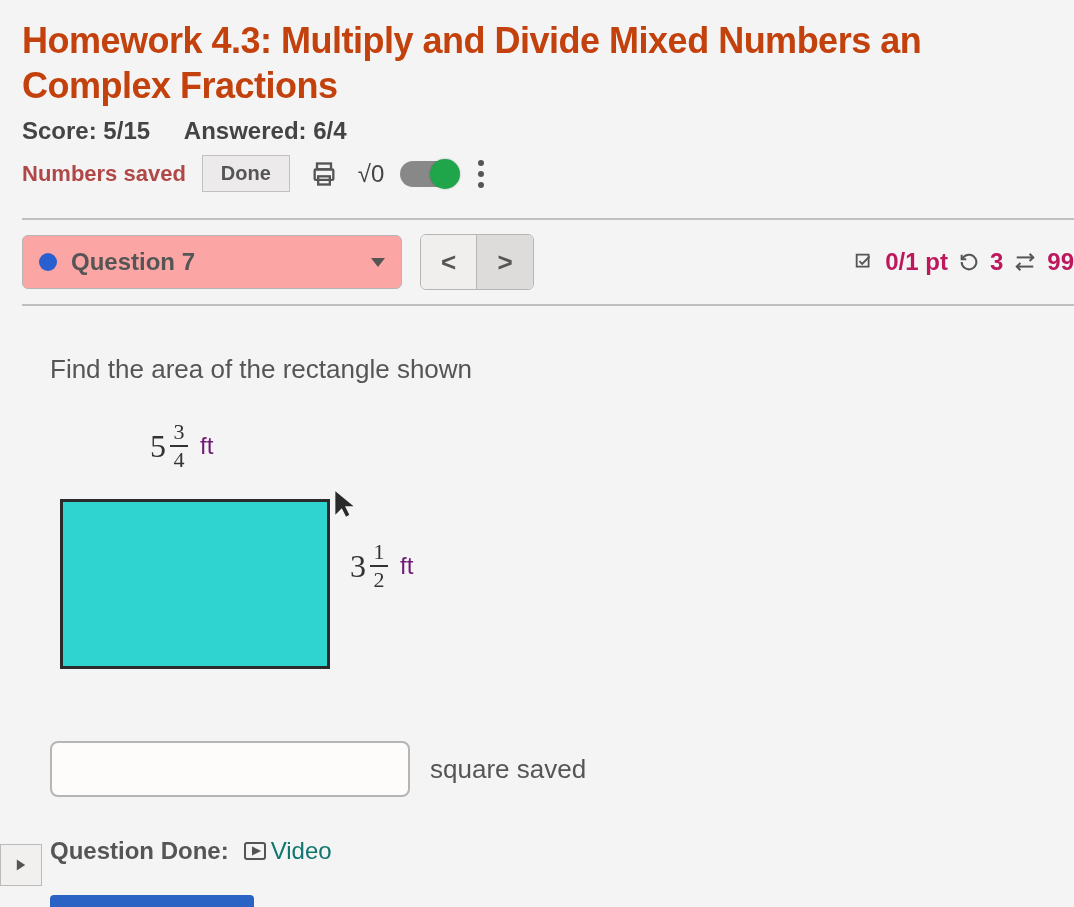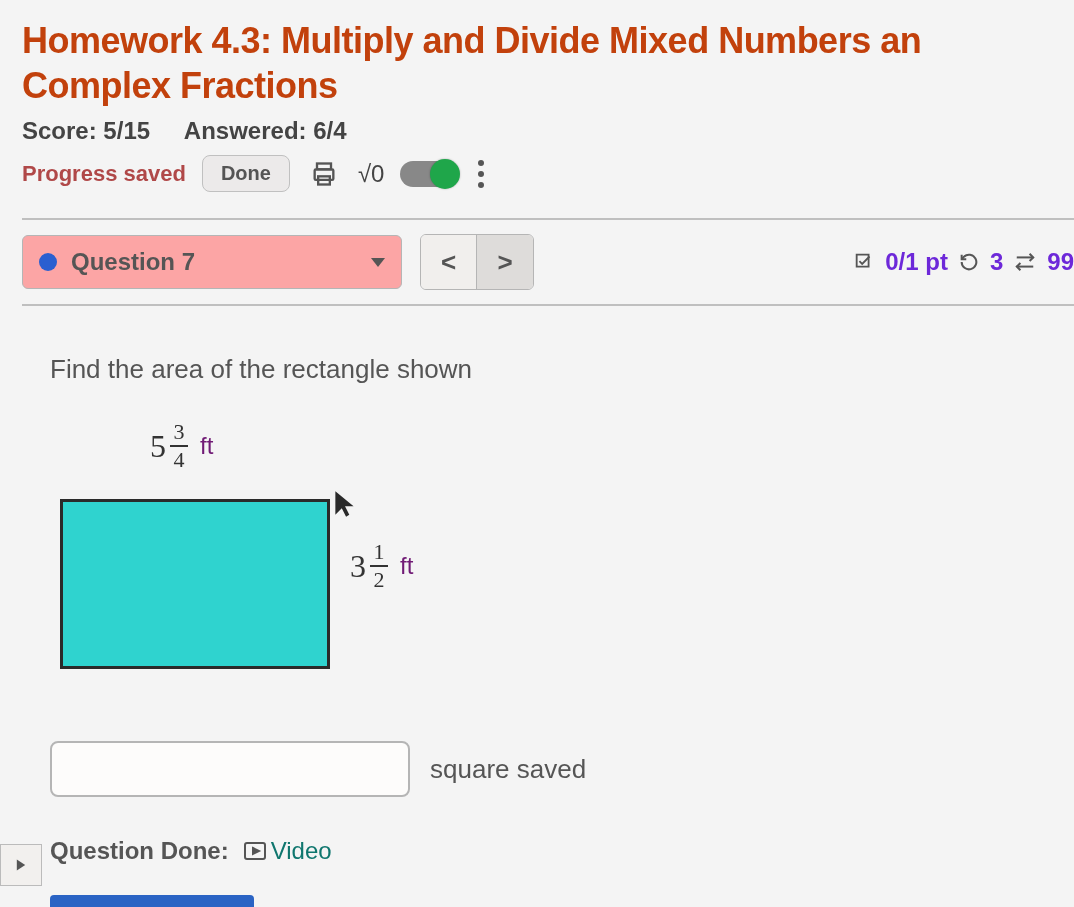--- a/index.html
+++ b/index.html
@@ -34,21 +34,21 @@
     margin-bottom: 26px;
   }
   .progress-saved {
     color: #b04848;
     font-size: 22px;
     font-weight: 600;
   }
   .done-btn {
     background: #eceaea;
     border: 1px solid #c0c0c0;
-    border-radius: 8px;
+    border-radius: 0;
     padding: 6px 18px;
     font-size: 20px;
     color: #555;
     font-weight: 600;
     cursor: pointer;
   }
   .icon-btn {
     display: inline-flex;
     align-items: center;
     justify-content: center;
@@ -129,21 +129,21 @@
     background: #f1efed;
     font-size: 26px;
     color: #555;
     font-weight: 700;
     cursor: pointer;
   }
   .navpair button:first-child { border-right: 1px solid #b5b5b5; }
   .navpair button:last-child { background: #dedcda; }
   .qstats {
     display: flex; align-items: center; gap: 10px;
-    font-size: 24px; color: #6d28d9; font-weight: 600;
+    font-size: 24px; color: #be185d; font-weight: 600;
   }
   .qstats svg { flex-shrink: 0; }
   .qbody { padding: 34px 0 0 28px; }
   .prompt {
     font-size: 26px; color: #555; font-weight: 500; margin-bottom: 36px;
   }
   .rect-wrap { position: relative; width: 420px; height: 260px; margin-bottom: 60px; }
   .top-label {
     position: absolute; left: 100px; top: 0;
     display: flex; align-items: center; gap: 6px;
@@ -212,21 +212,21 @@
 <body>
 
 <h1 class="title">Homework 4.3: Multiply and Divide Mixed Numbers an Complex Fractions</h1>
 
 <div class="score-row">
   <span>Score: 5/15</span>
   <span>Answered: 6/4</span>
 </div>
 
 <div class="progress-row">
-  <span class="progress-saved">Progress saved</span>
+  <span class="progress-saved">Numbers saved</span>
   <button class="done-btn">Done</button>
   <span class="icon-btn">
     <svg width="28" height="28" viewBox="0 0 24 24" fill="none" stroke="#555" stroke-width="2">
       <rect x="6" y="3" width="12" height="5"></rect>
       <rect x="4" y="8" width="16" height="9" rx="1"></rect>
       <rect x="7" y="14" width="10" height="7"></rect>
     </svg>
   </span>
   <span class="sqrt-label">√0</span>
   <div class="toggle">

